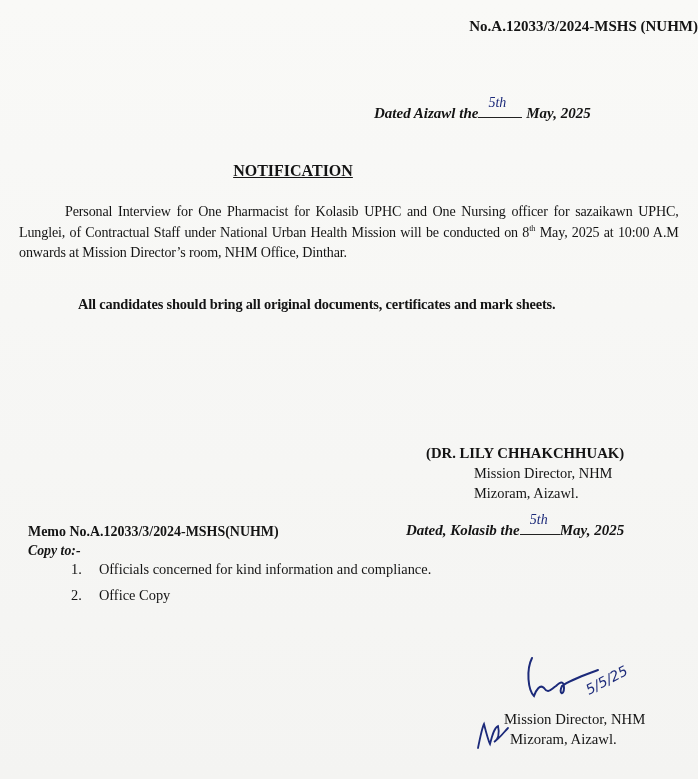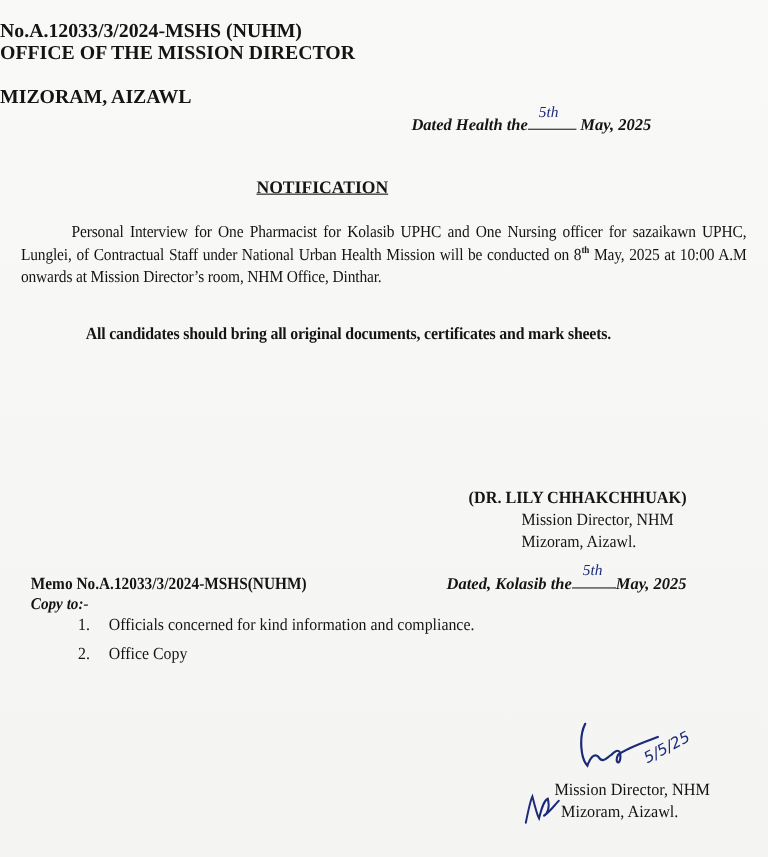--- a/index.html
+++ b/index.html
@@ -5,55 +5,53 @@
   html, body { margin:0; padding:0; }
   body {
     width:698px; height:779px; overflow:hidden;
     background:#f7f7f5;
     font-family:"Liberation Serif", "DejaVu Serif", serif;
     color:#141414;
     position:relative;
   }
   .page { position:absolute; inset:0; background:linear-gradient(180deg,#f9f9f7 0%,#f4f4f2 100%); }
   .abs { position:absolute; white-space:nowrap; }
-  .hdr { font-weight:bold; font-size:18px; left:0; width:698px; text-align:left; }
+  .hdr { font-weight:bold; font-size:15px; left:0; width:698px; text-align:right; }
   .ital-b { font-weight:bold; font-style:italic; font-size:15px; }
   .hand { font-family:"DejaVu Sans", sans-serif; color:#1c2a7a; font-style:italic; font-weight:normal; }
   .blank { display:inline-block; width:44px; border-bottom:1.2px solid #222; position:relative; height:14px; vertical-align:baseline; }
   .blank .hand { position:absolute; left:10px; top:-8px; font-size:14px;font-family:Liberation Serif, serif; }
   .notif { font-weight:bold; font-size:16px; text-decoration:underline; left:0; width:586px; text-align:center; }
   .para {
     left:19px; width:660px; font-size:15.3px; line-height:20.5px;
     white-space:normal; text-align:justify; letter-spacing:-0.15px;
     transform:scaleX(0.92); transform-origin:left top; width:717px;
   }
   .para .indent { display:inline-block; width:50px; }
-  sup { font-size:9px; line-height:0;font-weight:bold; }
+  sup { font-size:9px; line-height:0; }
   .bold-line { font-weight:bold; font-size:15.5px; left:78px; letter-spacing:-0.2px; transform:scaleX(0.93); transform-origin:left top; }
   .sig-name { font-weight:bold; font-size:15.5px; left:426px; top:444px; transform:scaleX(0.95); transform-origin:left top; }
   .sig-line { font-size:15.5px; left:474px; transform:scaleX(0.93); transform-origin:left top; }
   .memo { font-weight:bold; font-size:15.5px; left:28px; top:522px; transform:scaleX(0.9); transform-origin:left top; }
   .memo-date { left:406px; top:520px; }
   .copy { font-weight:bold; font-style:italic; font-size:15px; left:28px; top:542px; transform:scaleX(0.92); transform-origin:left top; }
   .li { font-size:15.5px; left:71px; transform:scaleX(0.93); transform-origin:left top; }
   .li .num { display:inline-block; width:30px; }
   .bot { font-size:15.5px; transform:scaleX(0.95); transform-origin:left top; }
   svg.sig { position:absolute; overflow:visible; }
 </style>
 </head>
 <body>
 
 <div class="page">
 
   <div class="abs hdr" style="top:18px;">No.A.12033/3/2024-MSHS (NUHM)</div>
-  <div class="abs hdr" style="top:38px;">OFFICE OF THE MISSION DIRECTOR</div>
-  <div class="abs hdr" style="top:78px;">MIZORAM, AIZAWL</div>
 
   <div class="abs ital-b" style="left:374px; top:103px;">
-    <span>Dated Health the</span><span class="blank"><span class="hand">5th</span></span>
+    <span>Dated Aizawl the</span><span class="blank"><span class="hand">5th</span></span>
     <span>May, 2025</span>
   </div>
 
   <div class="abs notif" style="top:162px;">NOTIFICATION</div>
 
   <div class="abs para" style="top:201px;"><span class="indent"></span><span>Personal Interview for One Pharmacist for Kolasib UPHC and One Nursing officer for sazaikawn UPHC, Lunglei, of Contractual Staff under National Urban Health Mission will be conducted on 8</span><sup>th</sup><span> May, 2025 at 10:00 A.M onwards at Mission Director’s room, NHM Office, Dinthar.</span></div>
 
   <div class="abs bold-line" style="top:295px;">All candidates should bring all original documents, certificates and mark sheets.</div>
 
   <div class="abs sig-name">(DR. LILY CHHAKCHHUAK)</div>

